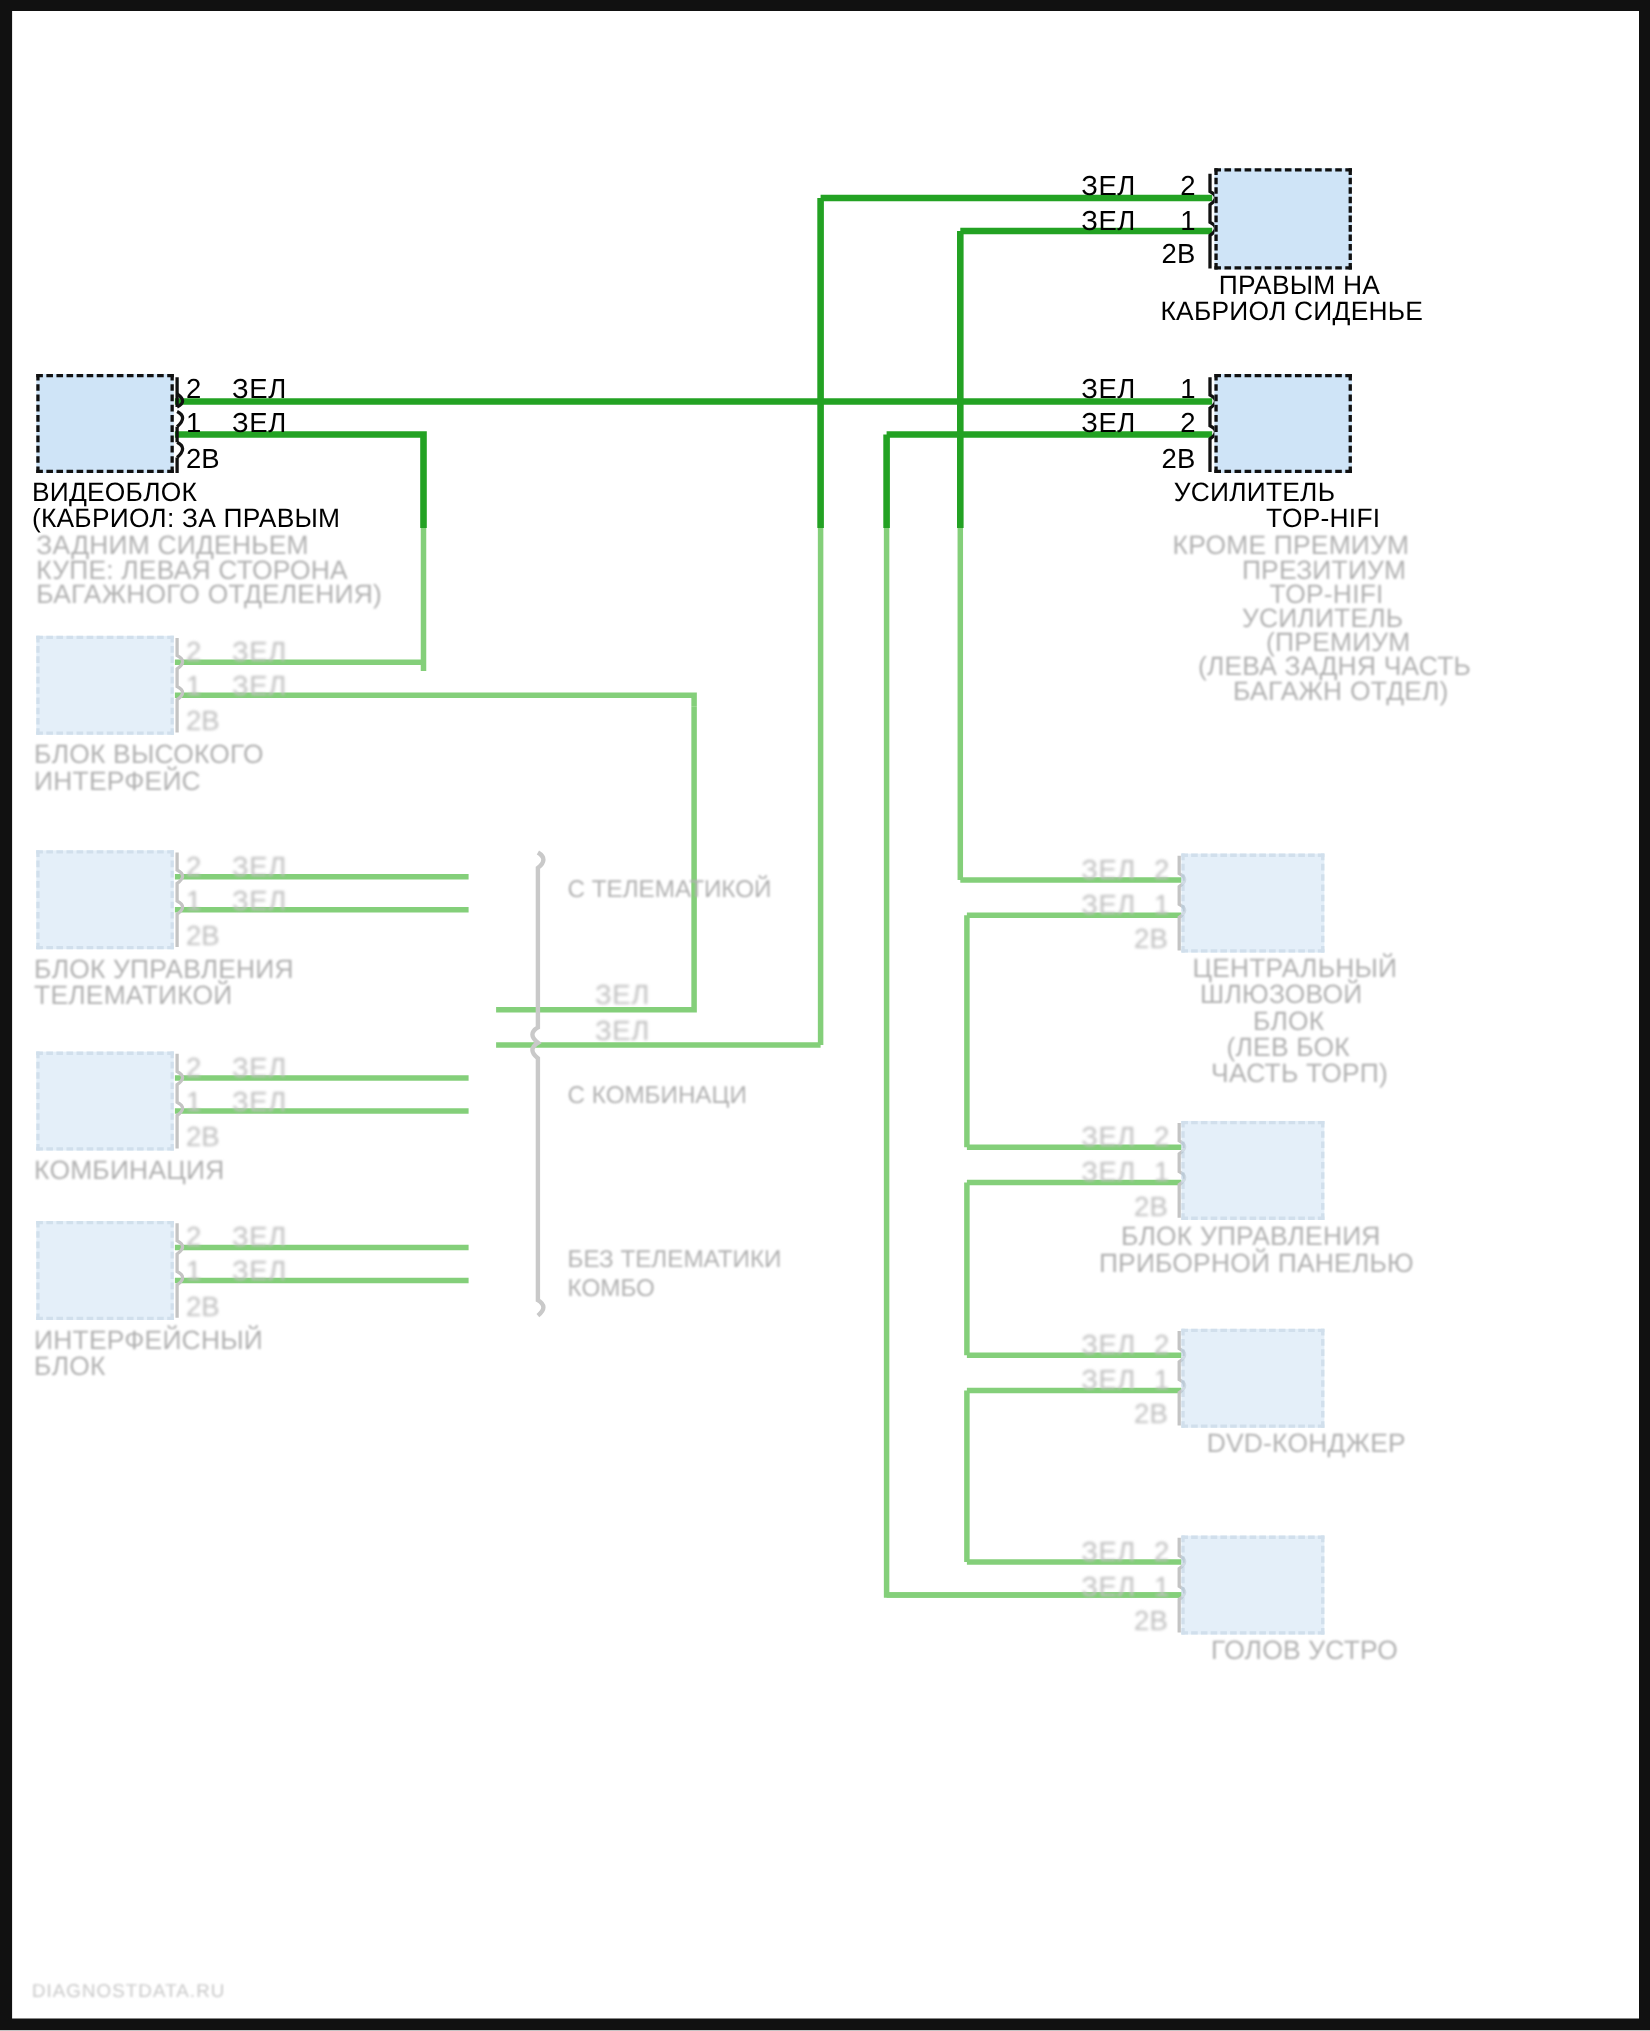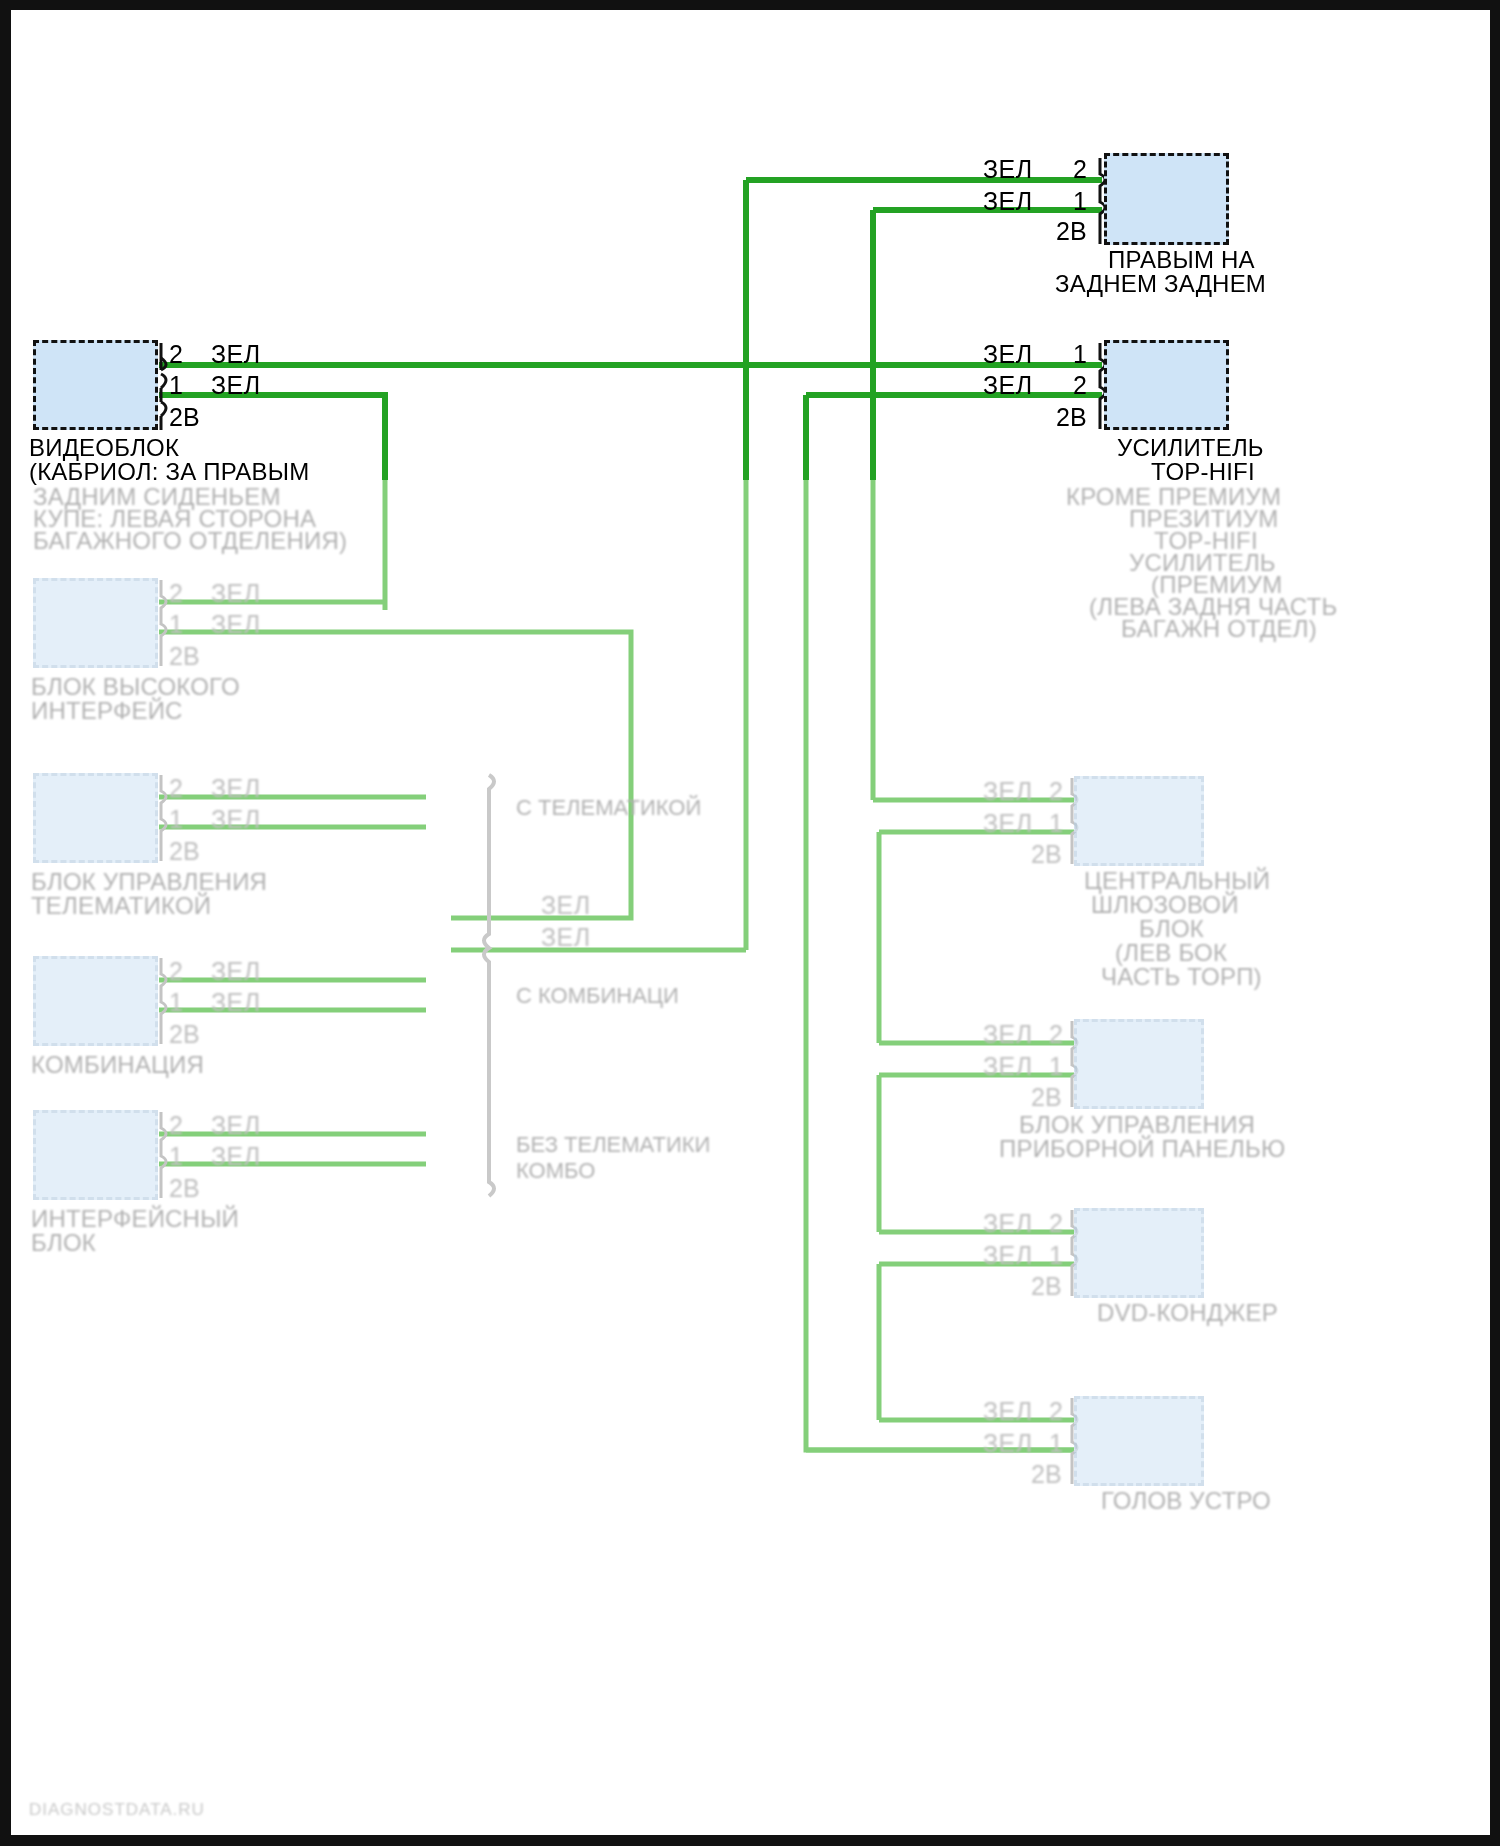--- a/index.html
+++ b/index.html
@@ -178,29 +178,29 @@
     <div class="lbl unitname faded-txt" style="left:22px;top:494px;">КУПЕ: ЛЕВАЯ СТОРОНА</div>
     <div class="lbl unitname faded-txt" style="left:22px;top:516px;">БАГАЖНОГО ОТДЕЛЕНИЯ)</div>
 
     <div class="lbl wirecode" style="left:972px;top:144px;">ЗЕЛ</div>
     <div class="lbl pin" style="left:1062px;top:144px;">2</div>
     <div class="lbl wirecode" style="left:972px;top:176px;">ЗЕЛ</div>
     <div class="lbl pin" style="left:1062px;top:176px;">1</div>
     <div class="lbl pin" style="left:1045px;top:206px;">2B</div>
 
     <div class="lbl unitname" style="left:1097px;top:235px;">ПРАВЫМ НА</div>
-    <div class="lbl unitname" style="left:1044px;top:259px;">ЗАДНЕМ ЗАДНЕМ</div>
+    <div class="lbl unitname" style="left:1044px;top:259px;">КАБРИОЛ СИДЕНЬЕ</div>
 
     <div class="lbl wirecode" style="left:972px;top:329px;">ЗЕЛ</div>
     <div class="lbl pin" style="left:1062px;top:329px;">1</div>
     <div class="lbl wirecode" style="left:972px;top:360px;">ЗЕЛ</div>
     <div class="lbl pin" style="left:1062px;top:360px;">2</div>
     <div class="lbl pin" style="left:1045px;top:392px;">2B</div>
 
-    <div class="lbl unitname" style="left:1106px;top:423px;">УСИЛИТЕЛЬ</div>
+    <div class="lbl unitname" style="left:1056px;top:423px;">УСИЛИТЕЛЬ</div>
     <div class="lbl unitname" style="left:1140px;top:447px;">TOP-HIFI</div>
 
     <div class="lbl unitname faded-txt" style="left:1055px;top:472px;">КРОМЕ ПРЕМИУМ</div>
     <div class="lbl unitname faded-txt" style="left:1118px;top:494px;">ПРЕЗИТИУМ</div>
     <div class="lbl unitname faded-txt" style="left:1143px;top:516px;">TOP-HIFI</div>
     <div class="lbl unitname faded-txt" style="left:1118px;top:538px;">УСИЛИТЕЛЬ</div>
     <div class="lbl unitname faded-txt" style="left:1140px;top:560px;">(ПРЕМИУМ</div>
     <div class="lbl unitname faded-txt" style="left:1078px;top:582px;">(ЛЕВА ЗАДНЯ ЧАСТЬ</div>
     <div class="lbl unitname faded-txt" style="left:1110px;top:604px;">БАГАЖН ОТДЕЛ)</div>
 

